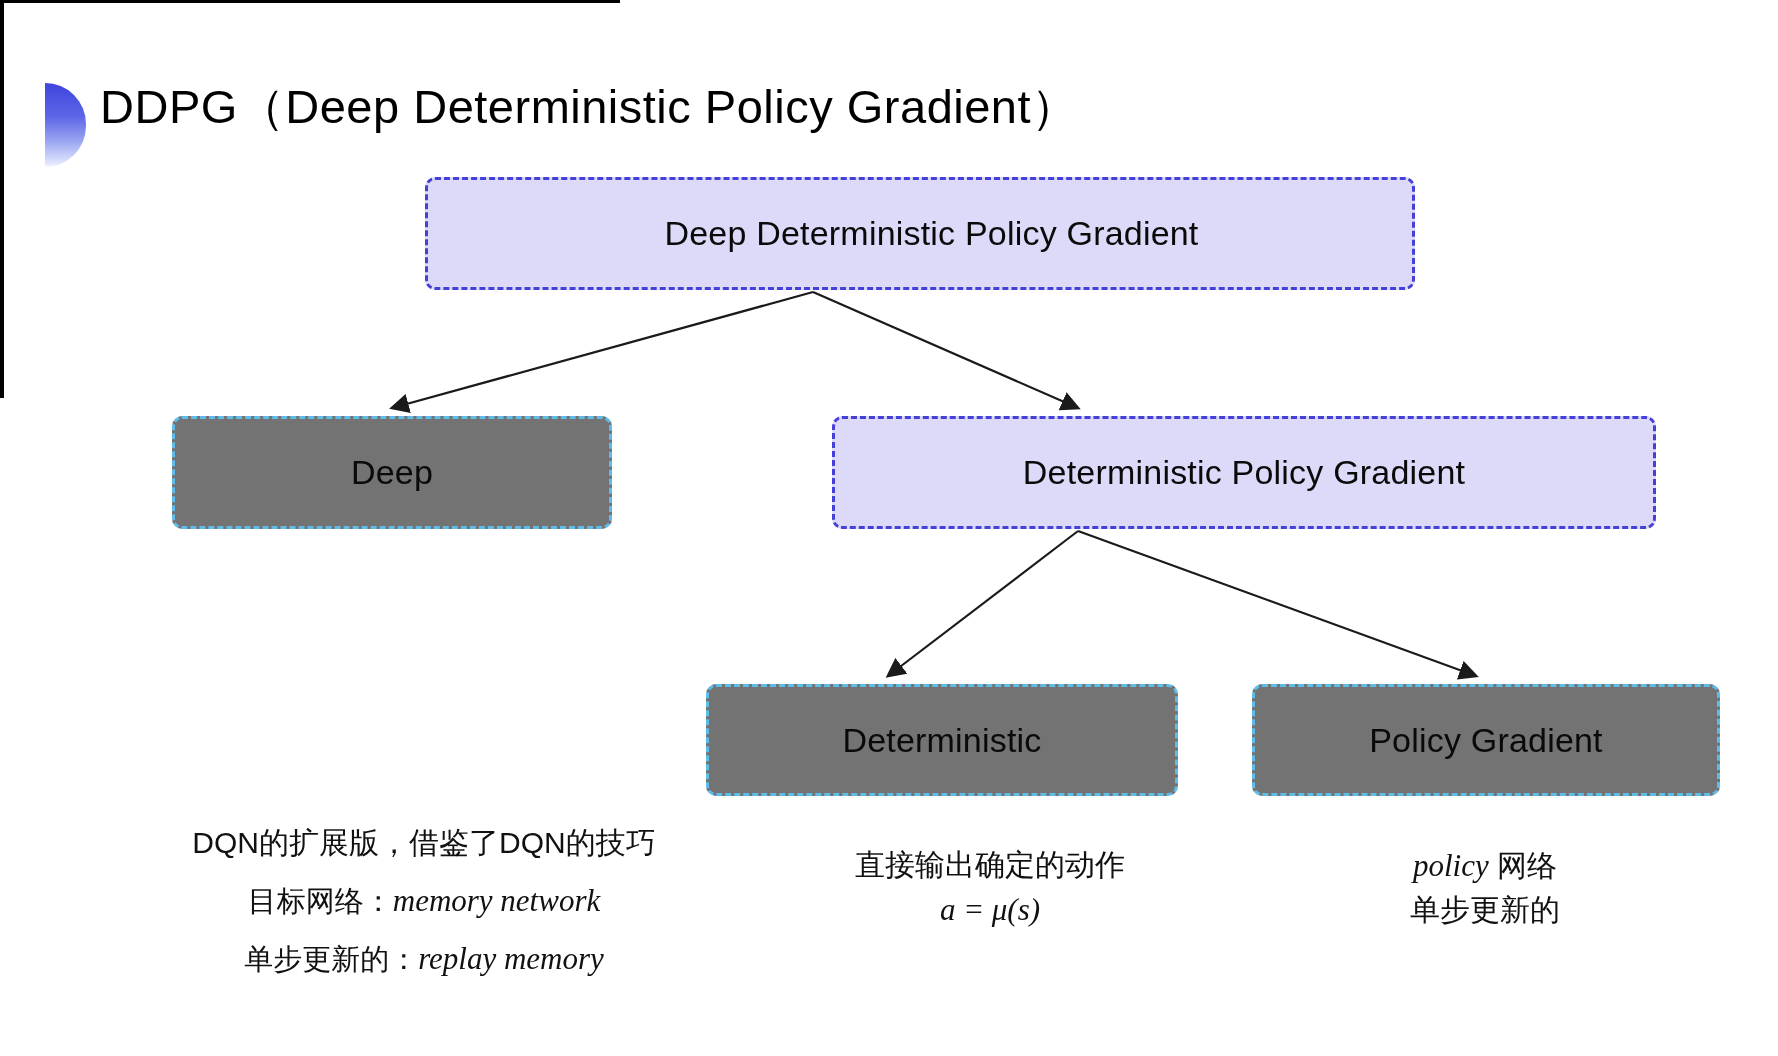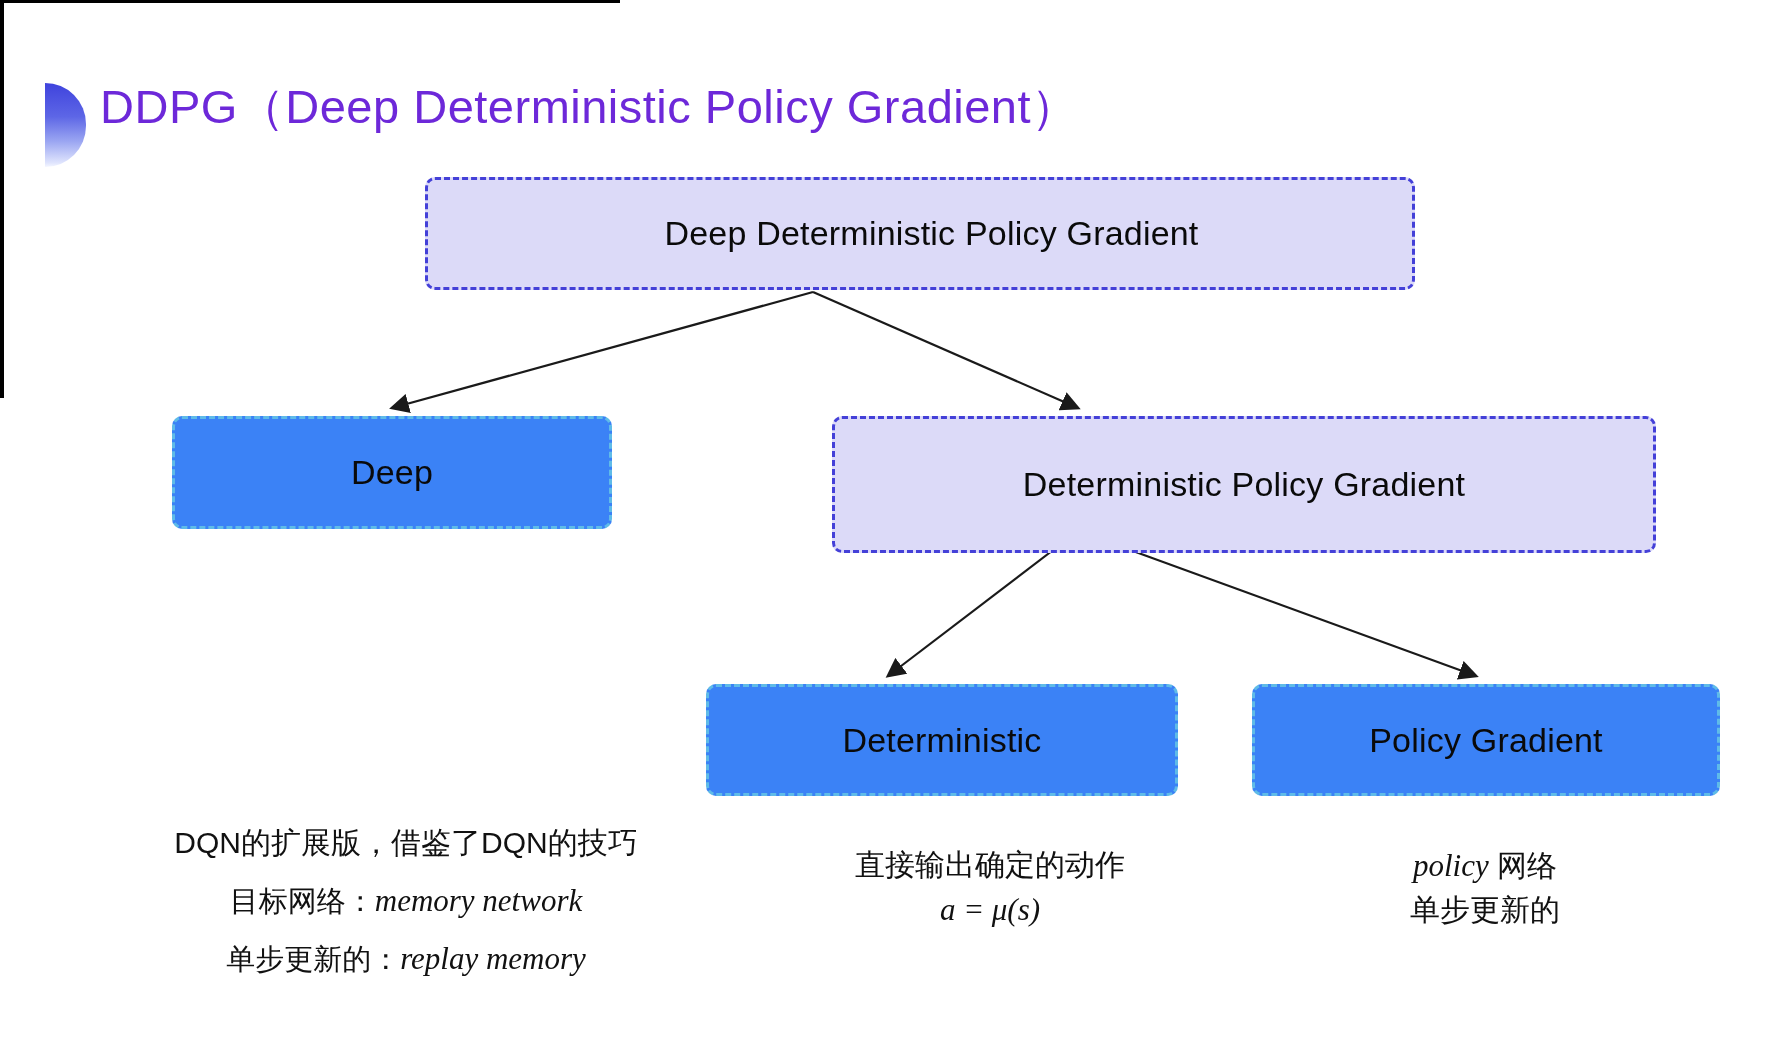--- a/index.html
+++ b/index.html
@@ -12,43 +12,43 @@
   .edge-left{position:absolute;left:0;top:0;width:4px;height:398px;background:#000;}
 
   
   .bullet{
     position:absolute;left:45px;top:83px;width:41px;height:84px;
     border-radius:0 42px 42px 0;
     background:linear-gradient(180deg,#3f43dd 0%,#5d66e6 40%,#9ca7f2 70%,#dfe4fd 95%,#f4f6ff 100%);
   }
   .title{
     position:absolute;left:100px;top:76px;margin:0;
-    font-size:47px;font-weight:400;color:#6d28d9;letter-spacing:0.5px;
+    font-size:47px;font-weight:400;color:#000000;letter-spacing:0.5px;
     white-space:nowrap;
   }
 
   
   .node{
     position:absolute;display:flex;align-items:center;justify-content:center;
     box-sizing:border-box;border-radius:10px;
     font-size:34px;color:#0a0a0a;letter-spacing:0.2px;white-space:nowrap;
   }
   .node.purple{background:#dcdaf8;border:3px dashed #4440d8;}
-  .node.cyan{background:#3b82f6;border:3px dashed #5fbbe8;}
+  .node.cyan{background:#737373;border:3px dashed #5fbbe8;}
   .node-root{left:425px;top:177px;width:990px;height:113px;padding-left:23px;}
   .node-deep{left:172px;top:416px;width:440px;height:113px;}
-  .node-dpg{left:832px;top:416px;width:824px;height:137px;}
+  .node-dpg{left:832px;top:416px;width:824px;height:113px;}
   .node-det{left:706px;top:684px;width:472px;height:112px;}
   .node-pg{left:1252px;top:684px;width:468px;height:112px;}
 
   .arrows{position:absolute;left:0;top:0;width:1778px;height:1056px;pointer-events:none;}
 
   
   .note{position:absolute;text-align:center;color:#111;}
-  .note-deep{left:106px;top:828px;width:600px;}
+  .note-deep{left:124px;top:828px;width:600px;}
   .note-det{left:790px;top:850px;width:400px;}
   .note-pg{left:1340px;top:850px;width:290px;}
   .note .cjk{font-size:30px;}
   .note .cjk-sub{font-size:29px;}
   .note .math{font-family:"Liberation Serif",serif;font-style:italic;font-size:31px;}
   .note-line{line-height:1.0;}
   .note-deep .note-line{margin-bottom:27px;}
   .note-det .note-line, .note-pg .note-line{margin-bottom:14px;}
 </style>
 </head>

